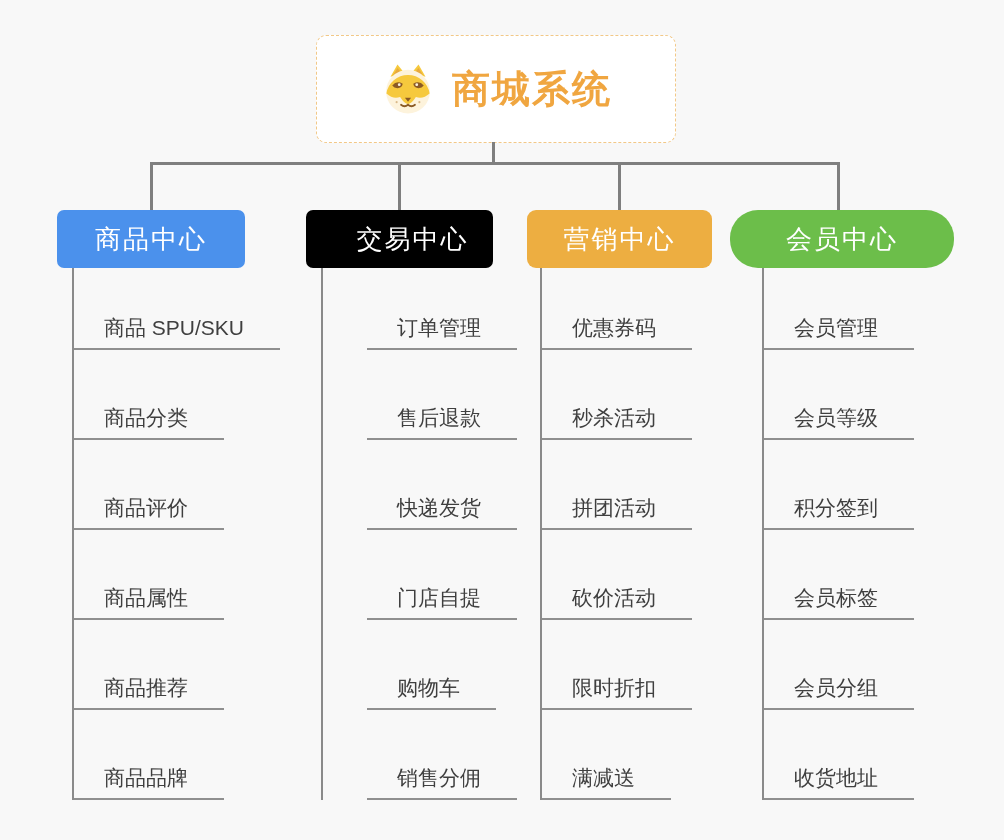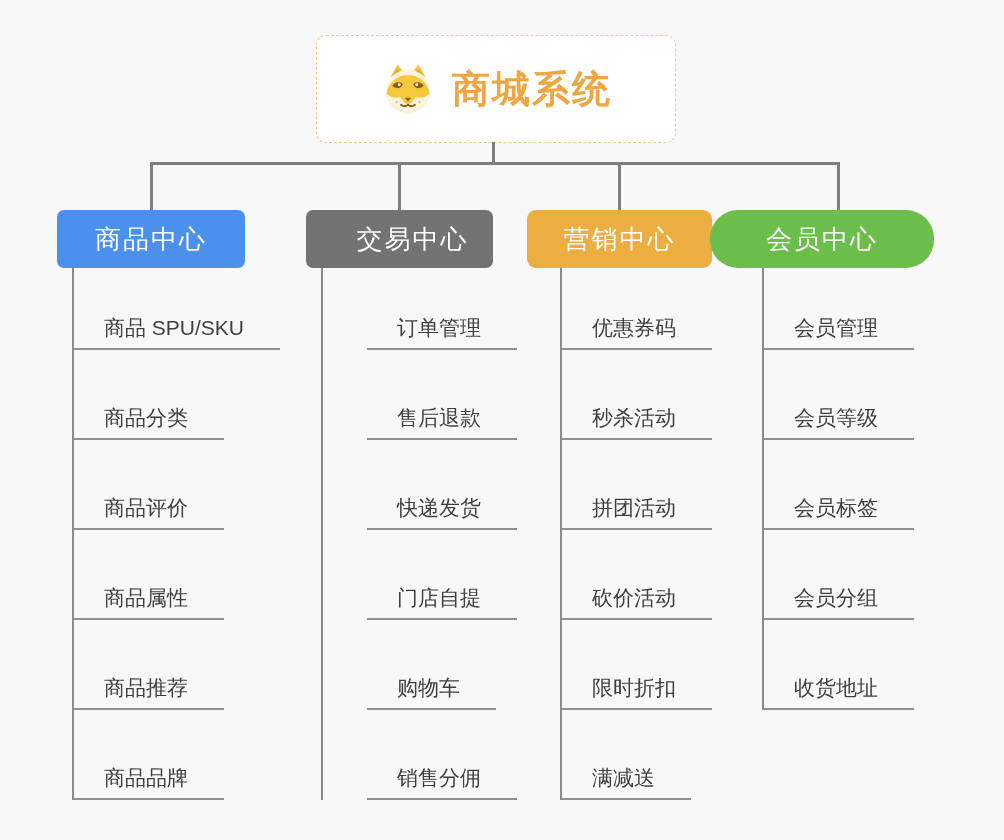--- a/index.html
+++ b/index.html
@@ -40,28 +40,28 @@
   .branch-box{
     position:absolute;top:210px;height:58px;
     border-radius:7px;
     display:flex;align-items:center;justify-content:center;
     color:#ffffff;font-size:26px;letter-spacing:2px;
     box-sizing:border-box;
   }
   .branch-box.b0{left:57px;width:188px;}
   .branch-box.b1{left:306px;width:187px;}
   .branch-box.b2{left:527px;width:185px;}
-  .branch-box.b3{left:710px;width:224px;border-radius:28px;}
+  .branch-box.b3{left:730px;width:224px;border-radius:28px;}
 
   
   .col{
     position:absolute;top:268px;
     border-left:2px solid #8a8a8a;
   }
-  .col.c0{left:72px;} .col.c1{left:321px;padding-left:44px;} .col.c2{left:560px;} .col.c3{left:762px;}
+  .col.c0{left:72px;} .col.c1{left:321px;padding-left:44px;} .col.c2{left:540px;} .col.c3{left:762px;}
   .item{
     display:table;
     white-space:nowrap;
     margin-top:54px;
     padding:0 36px 6px 30px;
     border-bottom:2px solid #8f8f8f;
     font-size:21px;line-height:28px;
     color:#3f3f3f;
   }
   .item:first-child{margin-top:46px;}
@@ -103,21 +103,21 @@
   <div class="line stub-v"></div>
   <div class="line trunk-h"></div>
   <div class="line drop drop-0"></div>
   <div class="line drop drop-1"></div>
   <div class="line drop drop-2"></div>
   <div class="line drop drop-3"></div>
 
   <div class="branch-box b0" style="background: rgb(75, 145, 236);">
     <span>商品中心</span>
   </div>
-  <div class="branch-box b1" style="background: #737373; padding-left: 26px;">
+  <div class="branch-box b1" style="background: #000000; padding-left: 26px;">
     <span>交易中心</span>
   </div>
   <div class="branch-box b2" style="background: rgb(237, 174, 65); border-radius: 9px;">
     <span>营销中心</span>
   </div>
   <div class="branch-box b3" style="background: rgb(108, 190, 74);">
     <span>会员中心</span>
   </div>
 
   <div class="col c0">
@@ -143,18 +143,19 @@
     <div class="item">秒杀活动</div>
     <div class="item">拼团活动</div>
     <div class="item">砍价活动</div>
     <div class="item">限时折扣</div>
     <div class="item">满减送</div>
   </div>
 
   <div class="col c3">
     <div class="item">会员管理</div>
     <div class="item">会员等级</div>
+    <div class="item">积分签到</div>
     <div class="item">会员标签</div>
     <div class="item">会员分组</div>
     <div class="item">收货地址</div>
   </div>
 
 </div>
 
 </body></html>

